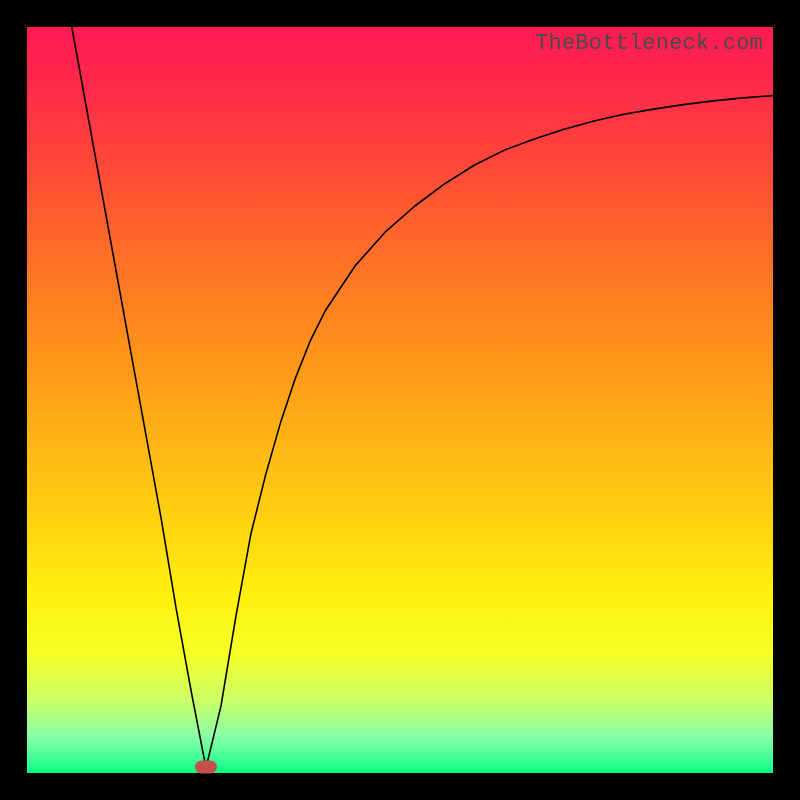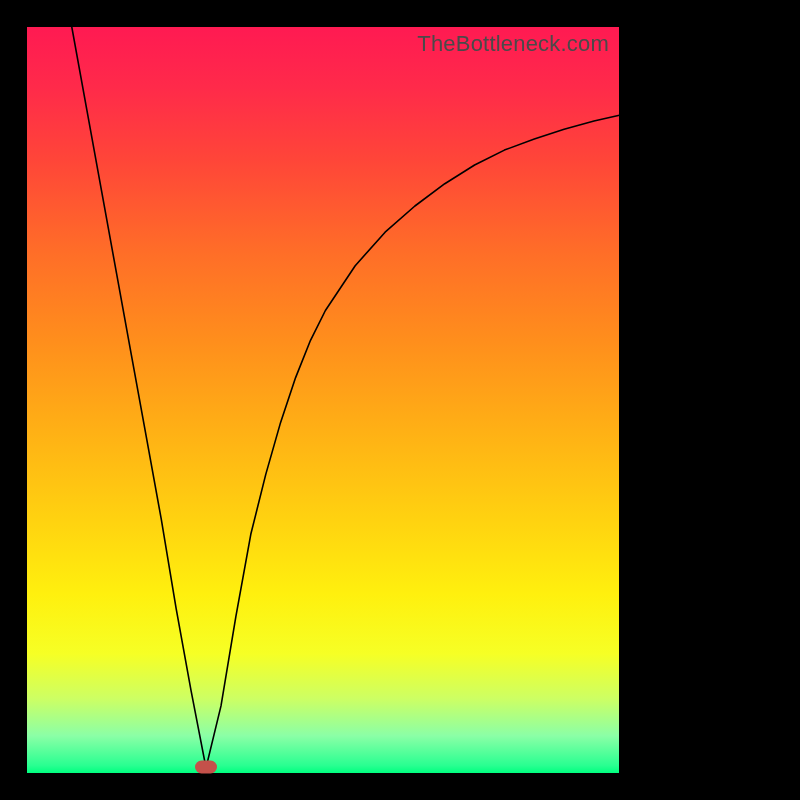--- a/index.html
+++ b/index.html
@@ -14,38 +14,39 @@
   .frame {
     position: relative;
     width: 800px;
     height: 800px;
     background: #000;
   }
   .plot-area {
     position: absolute;
     left: 27px;
     top: 27px;
-    width: 592px;
+    width: 746px;
     height: 746px;
     background: linear-gradient(
       to bottom,
       #ff1a52 0%,
       #ff2a4a 8%,
       #ff4638 18%,
       #ff6d28 30%,
       #ff8e1c 42%,
       #ffb015 54%,
       #ffd210 66%,
       #fff00e 76%,
       #f6ff25 84%,
       #cdff63 90%,
       #8bffa6 95%,
       #29ff91 99%,
       #00ff7f 100%
     );
+    font-family: Liberation Mono, monospace;
   }
   .watermark {
     position: absolute;
     top: 4px;
     right: 10px;
     color: #4a4a4a;
     font-size: 22px;
     font-weight: 500;
     letter-spacing: 0.2px;
     user-select: none;

